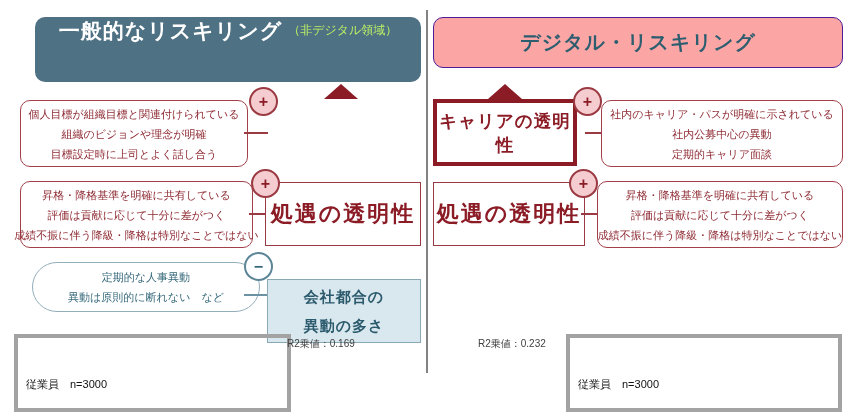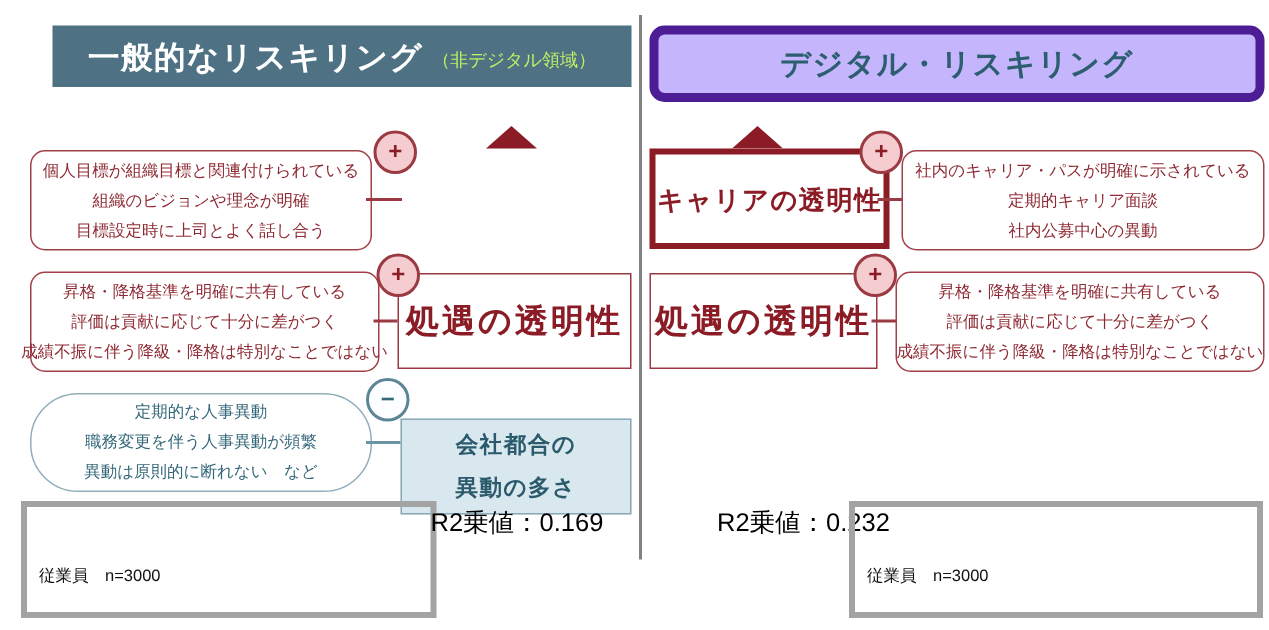--- a/index.html
+++ b/index.html
@@ -5,28 +5,28 @@
   html,body{margin:0;padding:0;background:#ffffff;}
   .canvas{
     position:relative;width:846px;height:420px;background:#ffffff;overflow:hidden;
     font-family:"Liberation Sans","DejaVu Sans",sans-serif;
   }
   .canvas *{box-sizing:border-box;}
   .abs{position:absolute;}
 
   
   .hdr-left{
-    left:35px;top:17px;width:386px;height:41px;background:#4e7184;border-radius:0;
-    display:flex;align-items:center;justify-content:center;gap:6px;
+    left:35px;top:17px;width:386px;height:65px;background:#4e7184;border-radius:10px;
+    display:flex;align-items:flex-start;justify-content:center;gap:6px;
   }
   .hdr-left .t{color:#fff;font-weight:bold;font-size:21px;letter-spacing:1px;}
   .hdr-left .s{color:#bef264;font-size:12px;padding-top:5px;}
   .hdr-right{
-    left:433px;top:17px;width:410px;height:51px;background:#c4b5fd;
-    border:6px solid #4c1d95;border-radius:10px;
+    left:433px;top:17px;width:410px;height:51px;background:#fca5a5;
+    border:1px solid #4c1d95;border-radius:10px;
     display:flex;align-items:center;justify-content:center;
   }
   .hdr-right .t{color:#2d5e70;font-weight:bold;font-size:20px;letter-spacing:1px;}
 
   
   .factor{
     background:#fff;border:1.5px solid #a24049;border-radius:10px;
     display:flex;flex-direction:column;align-items:center;justify-content:center;
     color:#8e2a33;font-size:11px;line-height:20px;text-align:center;
   }
@@ -60,21 +60,21 @@
   .tri{
     width:0;height:0;border-left:17px solid transparent;border-right:17px solid transparent;
     border-bottom:15px solid #8b1c26;
   }
 
   
   .note{
     border:4px solid #a3a3a3;color:#111;font-size:11px;line-height:16.5px;
     padding:5px 8px;white-space:pre;
   }
-  .r2{font-size:17px;color:#000000;white-space:nowrap;}
+  .r2{font-size:10px;color:#404040;white-space:nowrap;}
 
   .divider{left:426px;top:10px;width:2px;height:363px;background:#828282;}
 </style>
 </head>
 <body>
 
 <div class="canvas">
 
   <div class="abs divider"></div>
 
@@ -94,23 +94,22 @@
 
   <div class="abs factor" style="left:20px;top:181px;width:233px;height:67px;">
     <div>昇格・降格基準を明確に共有している</div>
     <div>評価は貢献に応じて十分に差がつく</div>
     <div>成績不振に伴う降級・降格は特別なことではない</div>
   </div>
   <div class="abs conn" style="left:249px;top:213px;width:22px;"></div>
   <div class="abs circle plus" style="left:251px;top:169px;">+</div>
   <div class="abs outcome thin" style="left:265px;top:182px;width:156px;height:64px;">処遇の透明性</div>
 
-  <div class="abs factor neg" style="left:20px;top:262px;width:228px;height:66px;border-radius:32px;">
+  <div class="abs factor neg" style="left:32px;top:262px;width:228px;height:50px;border-radius:32px;">
     <div>定期的な人事異動</div>
-    <div>職務変更を伴う人事異動が頻繁</div>
     <div>異動は原則的に断れない　など</div>
   </div>
   <div class="abs conn neg" style="left:244px;top:294px;width:28px;"></div>
   <div class="abs circle minus" style="left:244px;top:252px;">−</div>
   <div class="abs outcome negbox" style="left:267px;top:279px;width:154px;height:64px;">
     <div>会社都合の</div>
     <div>異動の多さ</div>
   </div>
 
   <div class="abs note" style="left:14px;top:334px;width:277px;height:78px;">
@@ -119,27 +118,27 @@
     
     
   </div>
   <div class="abs r2" style="left:287px;top:337px;">R2乗値：0.169</div>
 
   <div class="abs hdr-right">
     <span class="t">デジタル・リスキリング</span>
   </div>
 
   <div class="abs tri" style="left:488px;top:84px;"></div>
-  <div class="abs outcome thick" style="left:433px;top:99px;width:160px;height:67px;">キャリアの透明性</div>
+  <div class="abs outcome thick" style="left:433px;top:99px;width:144px;height:67px;">キャリアの透明性</div>
   <div class="abs circle plus" style="left:573px;top:87px;">+</div>
   <div class="abs conn" style="left:585px;top:132px;width:22px;"></div>
   <div class="abs factor" style="left:601px;top:100px;width:242px;height:67px;">
     <div>社内のキャリア・パスが明確に示されている</div>
+    <div>社内公募中心の異動</div>
     <div>定期的キャリア面談</div>
-    <div>社内公募中心の異動</div>
   </div>
 
   <div class="abs outcome thin" style="left:433px;top:182px;width:152px;height:64px;">処遇の透明性</div>
   <div class="abs circle plus" style="left:569px;top:169px;">+</div>
   <div class="abs conn" style="left:581px;top:213px;width:22px;"></div>
   <div class="abs factor" style="left:597px;top:181px;width:246px;height:67px;">
     <div>昇格・降格基準を明確に共有している</div>
     <div>評価は貢献に応じて十分に差がつく</div>
     <div>成績不振に伴う降級・降格は特別なことではない</div>
   </div>

